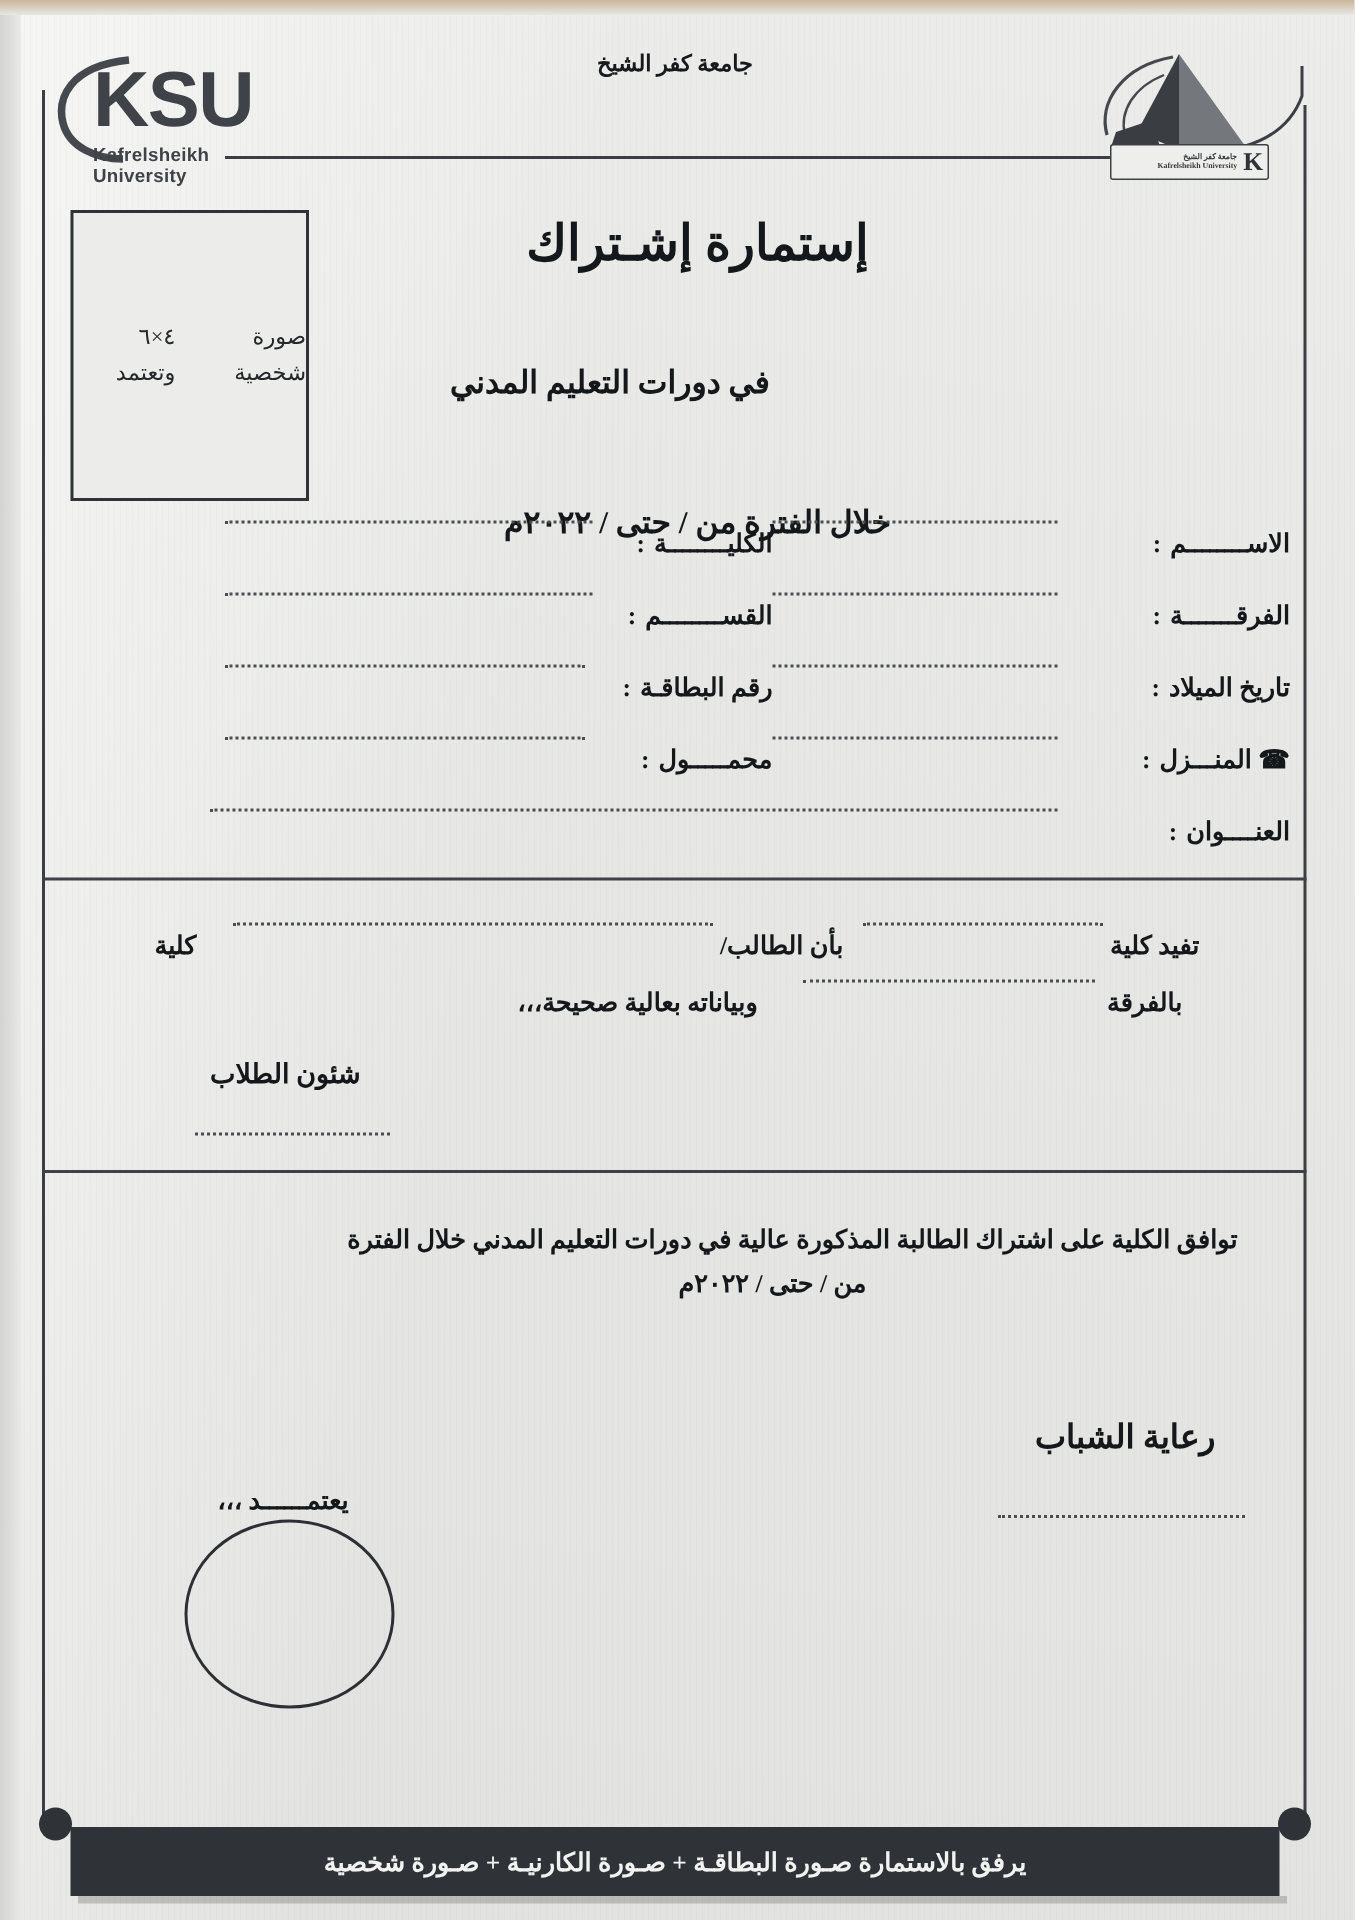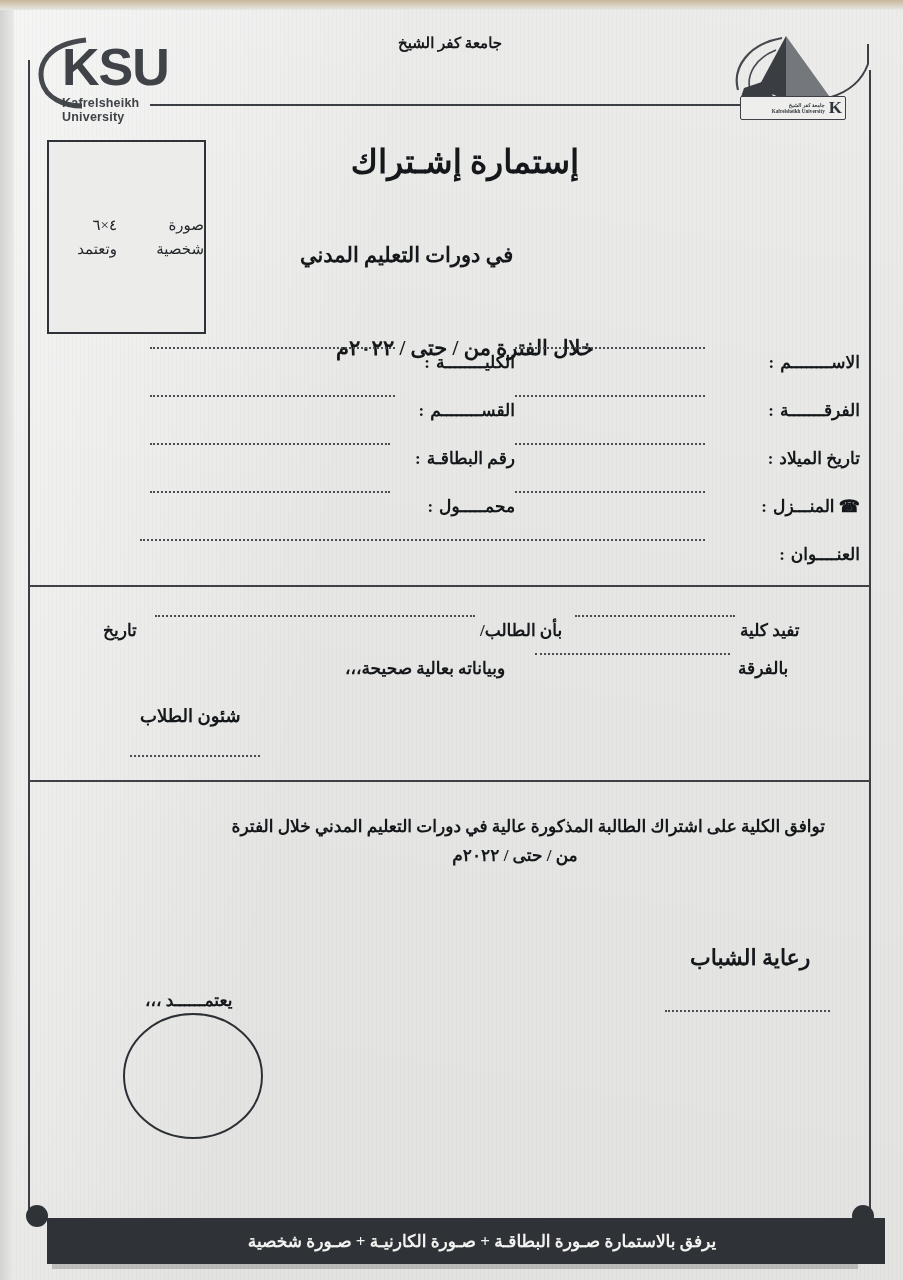--- a/index.html
+++ b/index.html
@@ -118,21 +118,21 @@
   .s3p2{position:absolute;left:205px;top:845px;width:620px;text-align:center;font-size:17px;font-weight:bold;color:#15181b;}
   .riaya{position:absolute;left:690px;top:945px;font-size:22px;font-weight:bold;color:#15181b;}
   .riaya-dots{position:absolute;left:665px;top:1010px;width:165px;border-bottom:2px dotted #4a4e52;}
   .yotamad{position:absolute;left:145px;top:990px;font-size:17px;font-weight:bold;color:#15181b;letter-spacing:1px;}
   .oval{position:absolute;left:122px;top:1012px;width:142px;height:128px;}
   .oval ellipse{fill:none;stroke:#2c3034;stroke-width:2;}
 
   
   .banner{
     position:absolute;left:47px;top:1218px;width:806px;height:46px;
-    background:#2f3337;display:flex;align-items:center;justify-content:center;padding-left:32px;
+    background:#2f3337;display:flex;align-items:center;justify-content:center;
   }
   .banner span{
     color:#f2f2f0;font-size:17px;font-weight:bold;letter-spacing:.3px;
     font-family:"Liberation Serif","DejaVu Serif",serif;
   }
   .banner-shadow{position:absolute;left:52px;top:1264px;width:806px;height:5px;background:rgba(0,0,0,.18);}
   .dot-cap{position:absolute;width:22px;height:22px;border-radius:50%;background:#2f3337;}
   .dot-left{left:26px;top:1205px;}
   .dot-right{left:852px;top:1205px;}
   .frame-bottom-l{position:absolute;left:28px;top:1210px;width:2px;height:8px;background:#3b3f44;}
@@ -265,21 +265,21 @@
 <div class="s2line" style="left:575px;top:620px;width:160px;">
   <span class="dots" style="width:160px"></span>
 </div>
 <div class="s2line" style="left:480px;top:620px;">
   <span>بأن الطالب/</span>
 </div>
 <div class="s2line" style="left:155px;top:620px;width:320px;">
   <span class="dots" style="width:320px"></span>
 </div>
 <div class="s2line" style="left:103px;top:620px;">
-  <span>تاريخ</span>
+  <span>كلية</span>
 </div>
 
 <div class="s2line" style="left:738px;top:658px;">
   <span>بالفرقة</span>
 </div>
 <div class="s2line" style="left:535px;top:658px;width:195px;">
   <span class="dots" style="width:195px"></span>
 </div>
 <div class="s2line" style="left:345px;top:658px;">
   <span>وبياناته بعالية صحيحة،،،</span>

